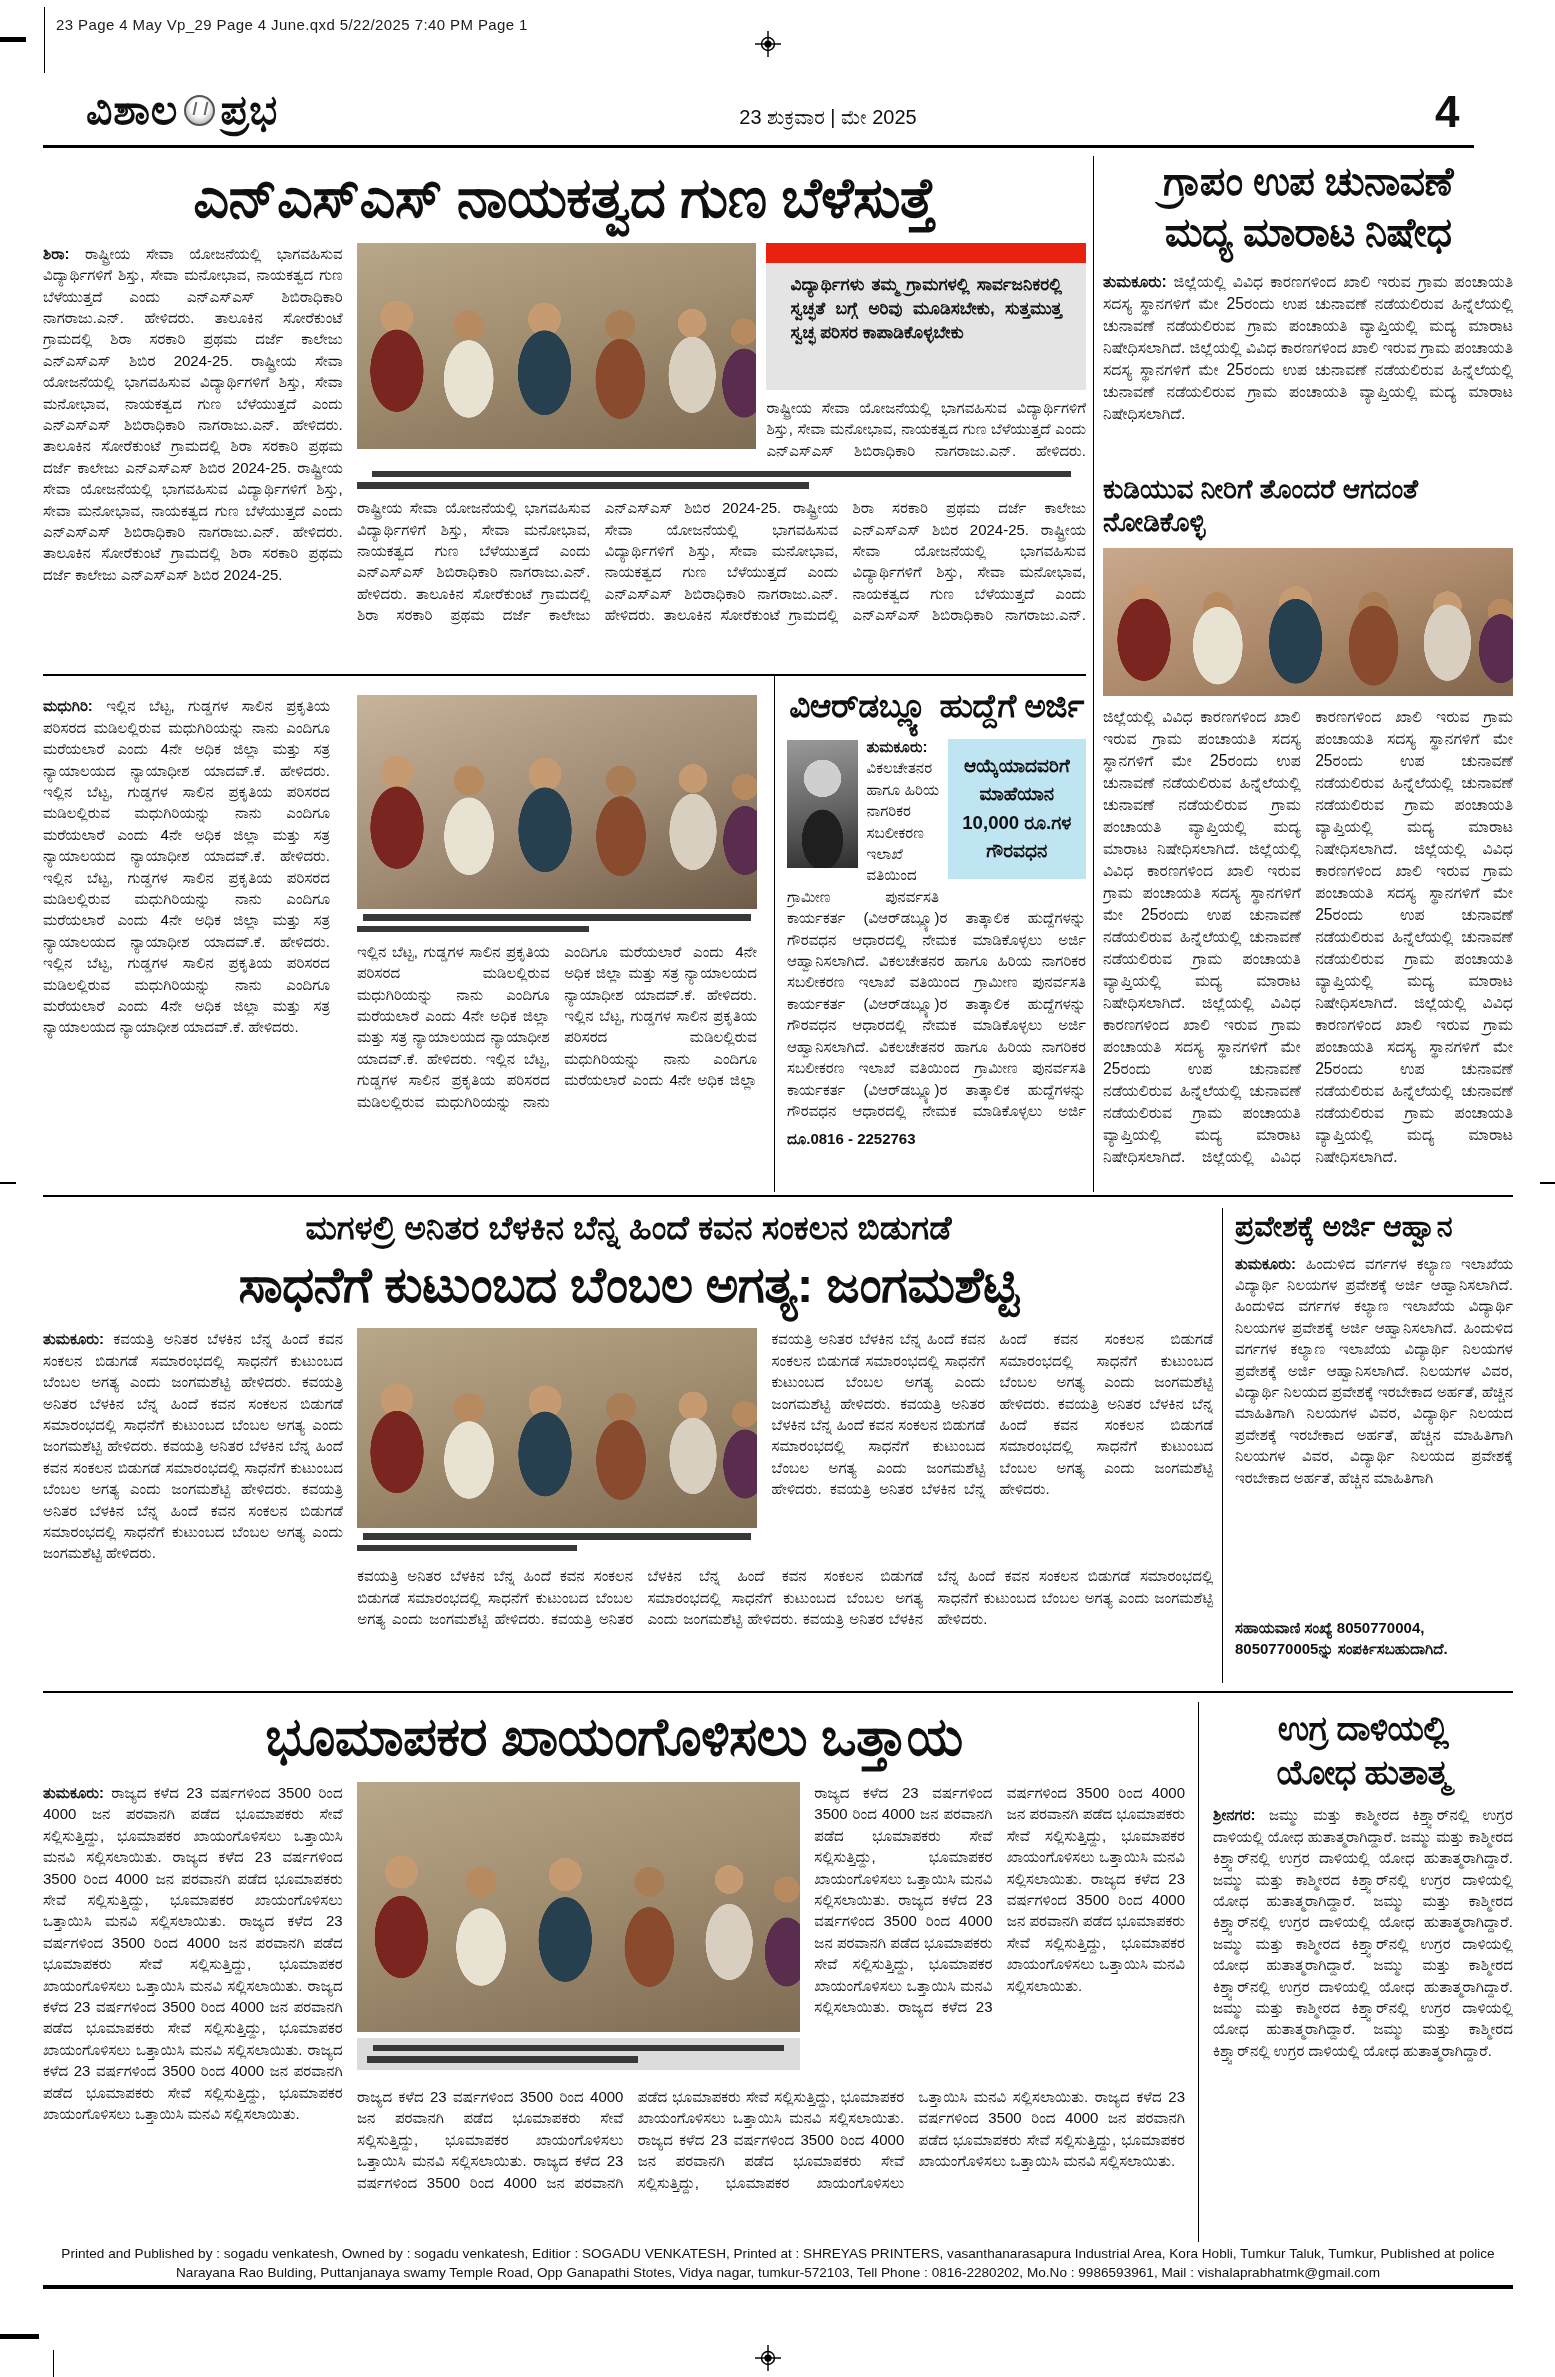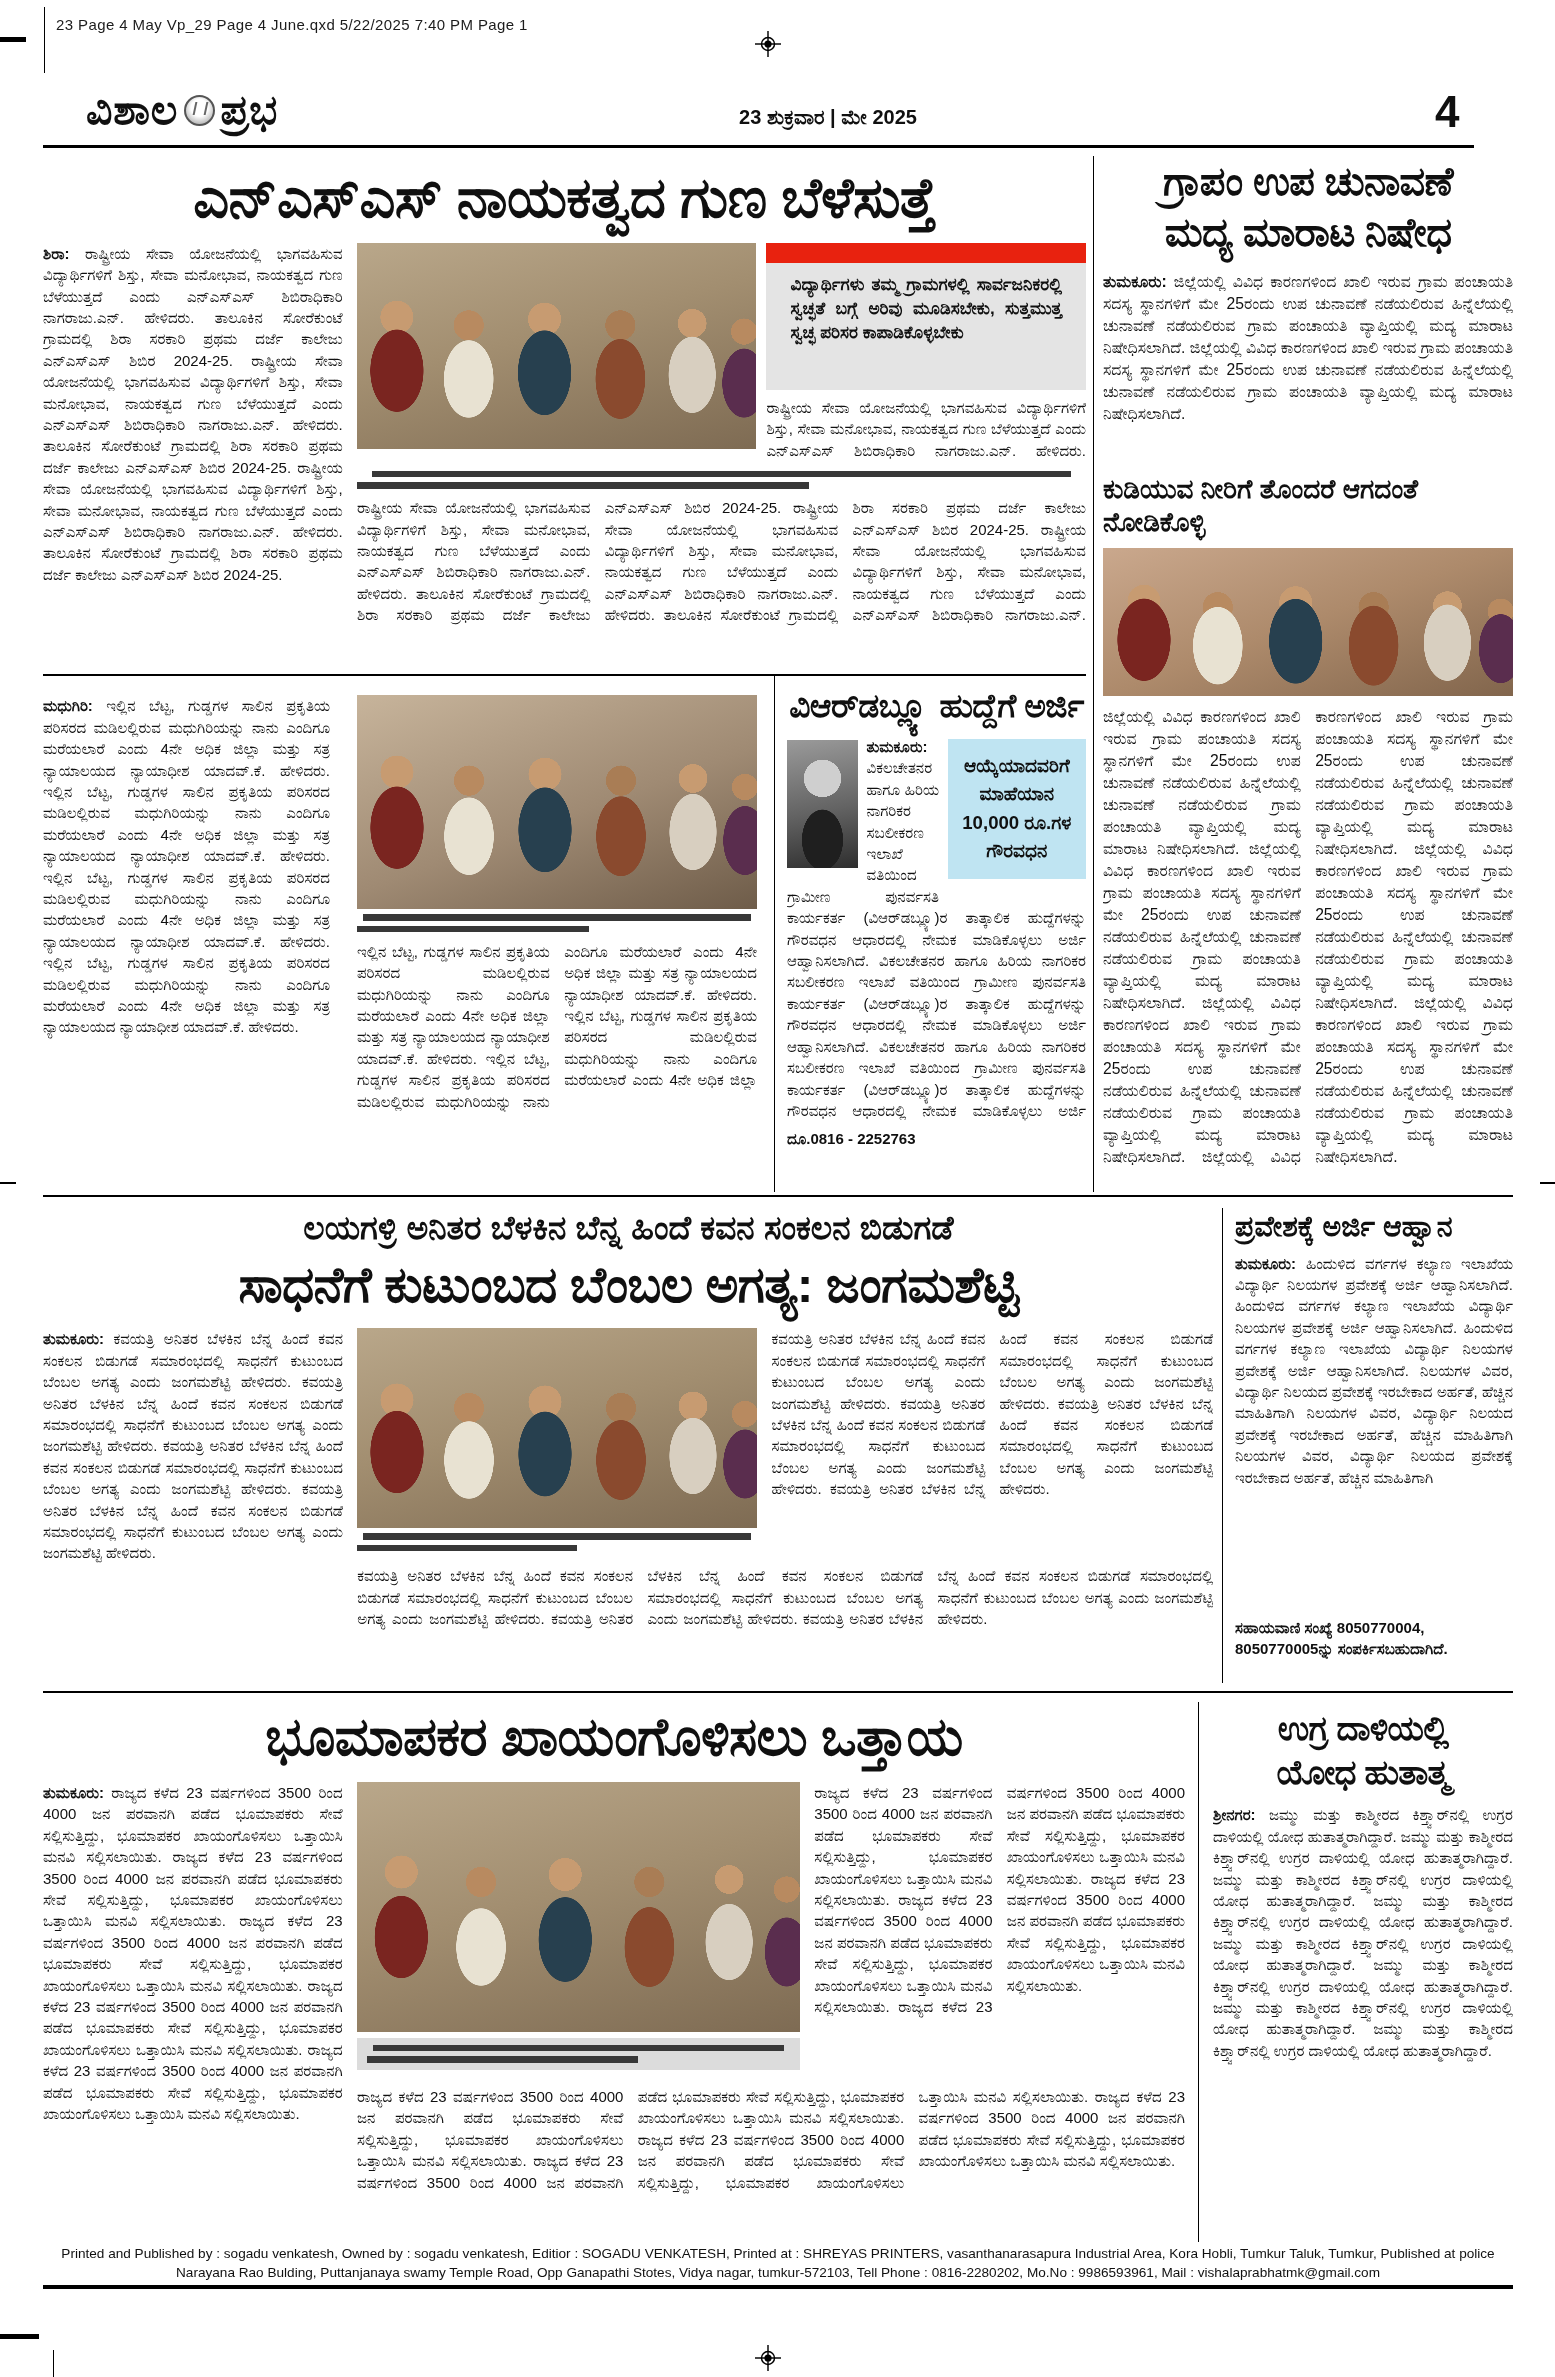--- a/index.html
+++ b/index.html
@@ -14,21 +14,21 @@
   
   .prepress{font-size:15px;color:#1c1c1c;letter-spacing:0.4px;}
   .cross{width:26px;height:26px;}
   
   .logo{display:flex;align-items:center;gap:5.7px;font-weight:800;font-size:41px;letter-spacing:0.7px;}
   .emblem{width:27px;height:27px;border-radius:50%;border:2.1px solid #555;
           background:radial-gradient(circle at 50% 40%,#fff 0 40%,#bdbdbd 75%,#777 100%);
           position:relative;}
   .emblem::before{content:"";position:absolute;left:7.9px;top:5px;width:8.6px;height:13px;
           border-left:2.9px solid #666;border-right:2.9px solid #666;transform:skewX(-12deg);}
-  .dateline{font-size:20px;font-weight:700;}
+  .dateline{font-size:20px;font-weight:400;}
   .pageno{font-size:44px;font-weight:700;}
   
   .kicker{font-weight:800;text-align:center;}
   .headline{font-weight:800;text-align:center;letter-spacing:-0.7px;}
   
   .photo{position:relative;overflow:hidden;background:linear-gradient(165deg,#b9a78a 0%,#a28e70 45%,#7e6b53 100%);}
   .photo.people::before{content:"";position:absolute;inset:0;background:
     radial-gradient(ellipse 44px 68px at 10% 62%, #7a2520 0 60%, transparent 61%),
     radial-gradient(ellipse 41px 64px at 28% 66%, #e8e2d2 0 60%, transparent 61%),
     radial-gradient(ellipse 44px 70px at 47% 63%, #27404f 0 60%, transparent 61%),
@@ -151,21 +151,21 @@
       <span>ಜಿಲ್ಲೆಯಲ್ಲಿ ವಿವಿಧ ಕಾರಣಗಳಿಂದ ಖಾಲಿ ಇರುವ ಗ್ರಾಮ ಪಂಚಾಯತಿ ಸದಸ್ಯ ಸ್ಥಾನಗಳಿಗೆ ಮೇ 25ರಂದು ಉಪ ಚುನಾವಣೆ ನಡೆಯಲಿರುವ ಹಿನ್ನೆಲೆಯಲ್ಲಿ ಚುನಾವಣೆ ನಡೆಯಲಿರುವ ಗ್ರಾಮ ಪಂಚಾಯತಿ ವ್ಯಾಪ್ತಿಯಲ್ಲಿ ಮದ್ಯ ಮಾರಾಟ ನಿಷೇಧಿಸಲಾಗಿದೆ. ಜಿಲ್ಲೆಯಲ್ಲಿ ವಿವಿಧ ಕಾರಣಗಳಿಂದ ಖಾಲಿ ಇರುವ ಗ್ರಾಮ ಪಂಚಾಯತಿ ಸದಸ್ಯ ಸ್ಥಾನಗಳಿಗೆ ಮೇ 25ರಂದು ಉಪ ಚುನಾವಣೆ ನಡೆಯಲಿರುವ ಹಿನ್ನೆಲೆಯಲ್ಲಿ ಚುನಾವಣೆ ನಡೆಯಲಿರುವ ಗ್ರಾಮ ಪಂಚಾಯತಿ ವ್ಯಾಪ್ತಿಯಲ್ಲಿ ಮದ್ಯ ಮಾರಾಟ ನಿಷೇಧಿಸಲಾಗಿದೆ.</span>
     </div>
     <div class="kicker" style="font-size:26.4px;line-height:33px;margin-top:11.4px;text-align:left;">ಕುಡಿಯುವ ನೀರಿಗೆ ತೊಂದರೆ ಆಗದಂತೆ ನೋಡಿಕೊಳ್ಳಿ</div>
     <div class="photo warm people" style="width:410px;height:148px;margin-top:8.6px;"></div>
     <div class="fill body-lg cols2" style="height:512px;margin-top:10px;">ಜಿಲ್ಲೆಯಲ್ಲಿ ವಿವಿಧ ಕಾರಣಗಳಿಂದ ಖಾಲಿ ಇರುವ ಗ್ರಾಮ ಪಂಚಾಯತಿ ಸದಸ್ಯ ಸ್ಥಾನಗಳಿಗೆ ಮೇ 25ರಂದು ಉಪ ಚುನಾವಣೆ ನಡೆಯಲಿರುವ ಹಿನ್ನೆಲೆಯಲ್ಲಿ ಚುನಾವಣೆ ನಡೆಯಲಿರುವ ಗ್ರಾಮ ಪಂಚಾಯತಿ ವ್ಯಾಪ್ತಿಯಲ್ಲಿ ಮದ್ಯ ಮಾರಾಟ ನಿಷೇಧಿಸಲಾಗಿದೆ. ಜಿಲ್ಲೆಯಲ್ಲಿ ವಿವಿಧ ಕಾರಣಗಳಿಂದ ಖಾಲಿ ಇರುವ ಗ್ರಾಮ ಪಂಚಾಯತಿ ಸದಸ್ಯ ಸ್ಥಾನಗಳಿಗೆ ಮೇ 25ರಂದು ಉಪ ಚುನಾವಣೆ ನಡೆಯಲಿರುವ ಹಿನ್ನೆಲೆಯಲ್ಲಿ ಚುನಾವಣೆ ನಡೆಯಲಿರುವ ಗ್ರಾಮ ಪಂಚಾಯತಿ ವ್ಯಾಪ್ತಿಯಲ್ಲಿ ಮದ್ಯ ಮಾರಾಟ ನಿಷೇಧಿಸಲಾಗಿದೆ. ಜಿಲ್ಲೆಯಲ್ಲಿ ವಿವಿಧ ಕಾರಣಗಳಿಂದ ಖಾಲಿ ಇರುವ ಗ್ರಾಮ ಪಂಚಾಯತಿ ಸದಸ್ಯ ಸ್ಥಾನಗಳಿಗೆ ಮೇ 25ರಂದು ಉಪ ಚುನಾವಣೆ ನಡೆಯಲಿರುವ ಹಿನ್ನೆಲೆಯಲ್ಲಿ ಚುನಾವಣೆ ನಡೆಯಲಿರುವ ಗ್ರಾಮ ಪಂಚಾಯತಿ ವ್ಯಾಪ್ತಿಯಲ್ಲಿ ಮದ್ಯ ಮಾರಾಟ ನಿಷೇಧಿಸಲಾಗಿದೆ. ಜಿಲ್ಲೆಯಲ್ಲಿ ವಿವಿಧ ಕಾರಣಗಳಿಂದ ಖಾಲಿ ಇರುವ ಗ್ರಾಮ ಪಂಚಾಯತಿ ಸದಸ್ಯ ಸ್ಥಾನಗಳಿಗೆ ಮೇ 25ರಂದು ಉಪ ಚುನಾವಣೆ ನಡೆಯಲಿರುವ ಹಿನ್ನೆಲೆಯಲ್ಲಿ ಚುನಾವಣೆ ನಡೆಯಲಿರುವ ಗ್ರಾಮ ಪಂಚಾಯತಿ ವ್ಯಾಪ್ತಿಯಲ್ಲಿ ಮದ್ಯ ಮಾರಾಟ ನಿಷೇಧಿಸಲಾಗಿದೆ. ಜಿಲ್ಲೆಯಲ್ಲಿ ವಿವಿಧ ಕಾರಣಗಳಿಂದ ಖಾಲಿ ಇರುವ ಗ್ರಾಮ ಪಂಚಾಯತಿ ಸದಸ್ಯ ಸ್ಥಾನಗಳಿಗೆ ಮೇ 25ರಂದು ಉಪ ಚುನಾವಣೆ ನಡೆಯಲಿರುವ ಹಿನ್ನೆಲೆಯಲ್ಲಿ ಚುನಾವಣೆ ನಡೆಯಲಿರುವ ಗ್ರಾಮ ಪಂಚಾಯತಿ ವ್ಯಾಪ್ತಿಯಲ್ಲಿ ಮದ್ಯ ಮಾರಾಟ ನಿಷೇಧಿಸಲಾಗಿದೆ. ಜಿಲ್ಲೆಯಲ್ಲಿ ವಿವಿಧ ಕಾರಣಗಳಿಂದ ಖಾಲಿ ಇರುವ ಗ್ರಾಮ ಪಂಚಾಯತಿ ಸದಸ್ಯ ಸ್ಥಾನಗಳಿಗೆ ಮೇ 25ರಂದು ಉಪ ಚುನಾವಣೆ ನಡೆಯಲಿರುವ ಹಿನ್ನೆಲೆಯಲ್ಲಿ ಚುನಾವಣೆ ನಡೆಯಲಿರುವ ಗ್ರಾಮ ಪಂಚಾಯತಿ ವ್ಯಾಪ್ತಿಯಲ್ಲಿ ಮದ್ಯ ಮಾರಾಟ ನಿಷೇಧಿಸಲಾಗಿದೆ.</div>
   </div>
 
   <div class="abs rule" style="left:43px;top:1195px;width:1470px;height:2.1px;"></div>
 
   <div class="abs" style="left:43px;top:1208px;width:1171px;height:475px;">
-    <div class="kicker" style="font-size:33px;line-height:40px;">ಲಯಗಳ್ರಿ ಅನಿತರ ಬೆಳಕಿನ ಬೆನ್ನ ಹಿಂದೆ ಕವನ ಸಂಕಲನ ಬಿಡುಗಡೆ</div>
+    <div class="kicker" style="font-size:33px;line-height:40px;">ಮಗಳಲ್ರಿ ಅನಿತರ ಬೆಳಕಿನ ಬೆನ್ನ ಹಿಂದೆ ಕವನ ಸಂಕಲನ ಬಿಡುಗಡೆ</div>
     <div class="headline" style="font-size:50px;line-height:66px;margin-top:4.3px;">ಸಾಧನೆಗೆ ಕುಟುಂಬದ ಬೆಂಬಲ ಅಗತ್ಯ: ಜಂಗಮಶೆಟ್ಟಿ</div>
     <div style="display:flex;gap:14.3px;margin-top:10px;">
       <div class="fill body-txt" style="width:300px;height:343px;">
         <b>ತುಮಕೂರು:</b>
         <span>ಕವಯತ್ರಿ ಅನಿತರ ಬೆಳಕಿನ ಬೆನ್ನ ಹಿಂದೆ ಕವನ ಸಂಕಲನ ಬಿಡುಗಡೆ ಸಮಾರಂಭದಲ್ಲಿ ಸಾಧನೆಗೆ ಕುಟುಂಬದ ಬೆಂಬಲ ಅಗತ್ಯ ಎಂದು ಜಂಗಮಶೆಟ್ಟಿ ಹೇಳಿದರು. ಕವಯತ್ರಿ ಅನಿತರ ಬೆಳಕಿನ ಬೆನ್ನ ಹಿಂದೆ ಕವನ ಸಂಕಲನ ಬಿಡುಗಡೆ ಸಮಾರಂಭದಲ್ಲಿ ಸಾಧನೆಗೆ ಕುಟುಂಬದ ಬೆಂಬಲ ಅಗತ್ಯ ಎಂದು ಜಂಗಮಶೆಟ್ಟಿ ಹೇಳಿದರು. ಕವಯತ್ರಿ ಅನಿತರ ಬೆಳಕಿನ ಬೆನ್ನ ಹಿಂದೆ ಕವನ ಸಂಕಲನ ಬಿಡುಗಡೆ ಸಮಾರಂಭದಲ್ಲಿ ಸಾಧನೆಗೆ ಕುಟುಂಬದ ಬೆಂಬಲ ಅಗತ್ಯ ಎಂದು ಜಂಗಮಶೆಟ್ಟಿ ಹೇಳಿದರು. ಕವಯತ್ರಿ ಅನಿತರ ಬೆಳಕಿನ ಬೆನ್ನ ಹಿಂದೆ ಕವನ ಸಂಕಲನ ಬಿಡುಗಡೆ ಸಮಾರಂಭದಲ್ಲಿ ಸಾಧನೆಗೆ ಕುಟುಂಬದ ಬೆಂಬಲ ಅಗತ್ಯ ಎಂದು ಜಂಗಮಶೆಟ್ಟಿ ಹೇಳಿದರು.</span>
       </div>
       <div style="width:856px;">
         <div style="display:flex;gap:14.3px;">
           <div style="width:400px;">
             <div class="photo people" style="width:400px;height:200px;"></div>

